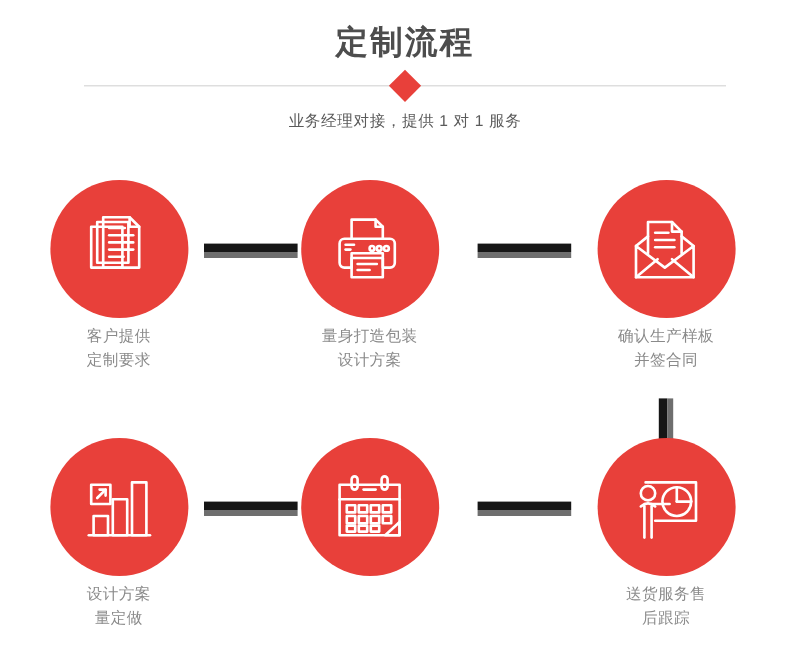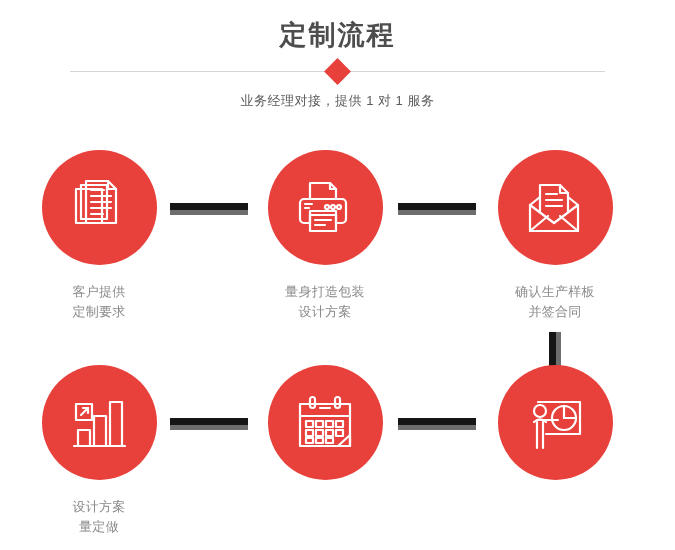--- a/index.html
+++ b/index.html
@@ -79,39 +79,39 @@
   .step-row {
     position: relative;
     height: 215px;
   }
   .step {
     position: absolute;
     width: 170px;
     text-align: center;
   }
   .step.col0 { left: 14px; }
-  .step.col1 { left: 240px; }
+  .step.col1 { left: 223px; }
   .step.col2 { left: 470px; }
 
   .circle {
     position: relative;
     width: 115px;
     height: 115px;
     margin: 0 auto;
     border-radius: 50%;
     background: #e8403a;
     display: flex;
     align-items: center;
     justify-content: center;
   }
   .circle svg {
     display: block;
   }
   .step-label {
-    margin-top: 17px;
+    margin-top: 5px;
     font-size: 13px;
     color: #8a8a8a;
     line-height: 20px;
     text-align: center;
     letter-spacing: 0.3px;
     white-space: pre-line;
     font-family: Liberation Serif, serif;
   }
 
   
@@ -310,17 +310,19 @@
                 <line x1="13" y1="30" x2="13" y2="56"></line>
                 <line x1="19" y1="30" x2="19" y2="56"></line>
                 <path d="M19 28 L34 28"></path>
                 <circle cx="40" cy="26" r="12"></circle>
                 <line x1="40" y1="26" x2="40" y2="14"></line>
                 <line x1="40" y1="26" x2="52" y2="26"></line>
               </g>
             </svg>
           </span>
         </div>
+        <div class="step-label">送货服务售
+后跟踪</div>
       </div>
     </div>
 
   </div>
 </div>
 
 </body></html>

